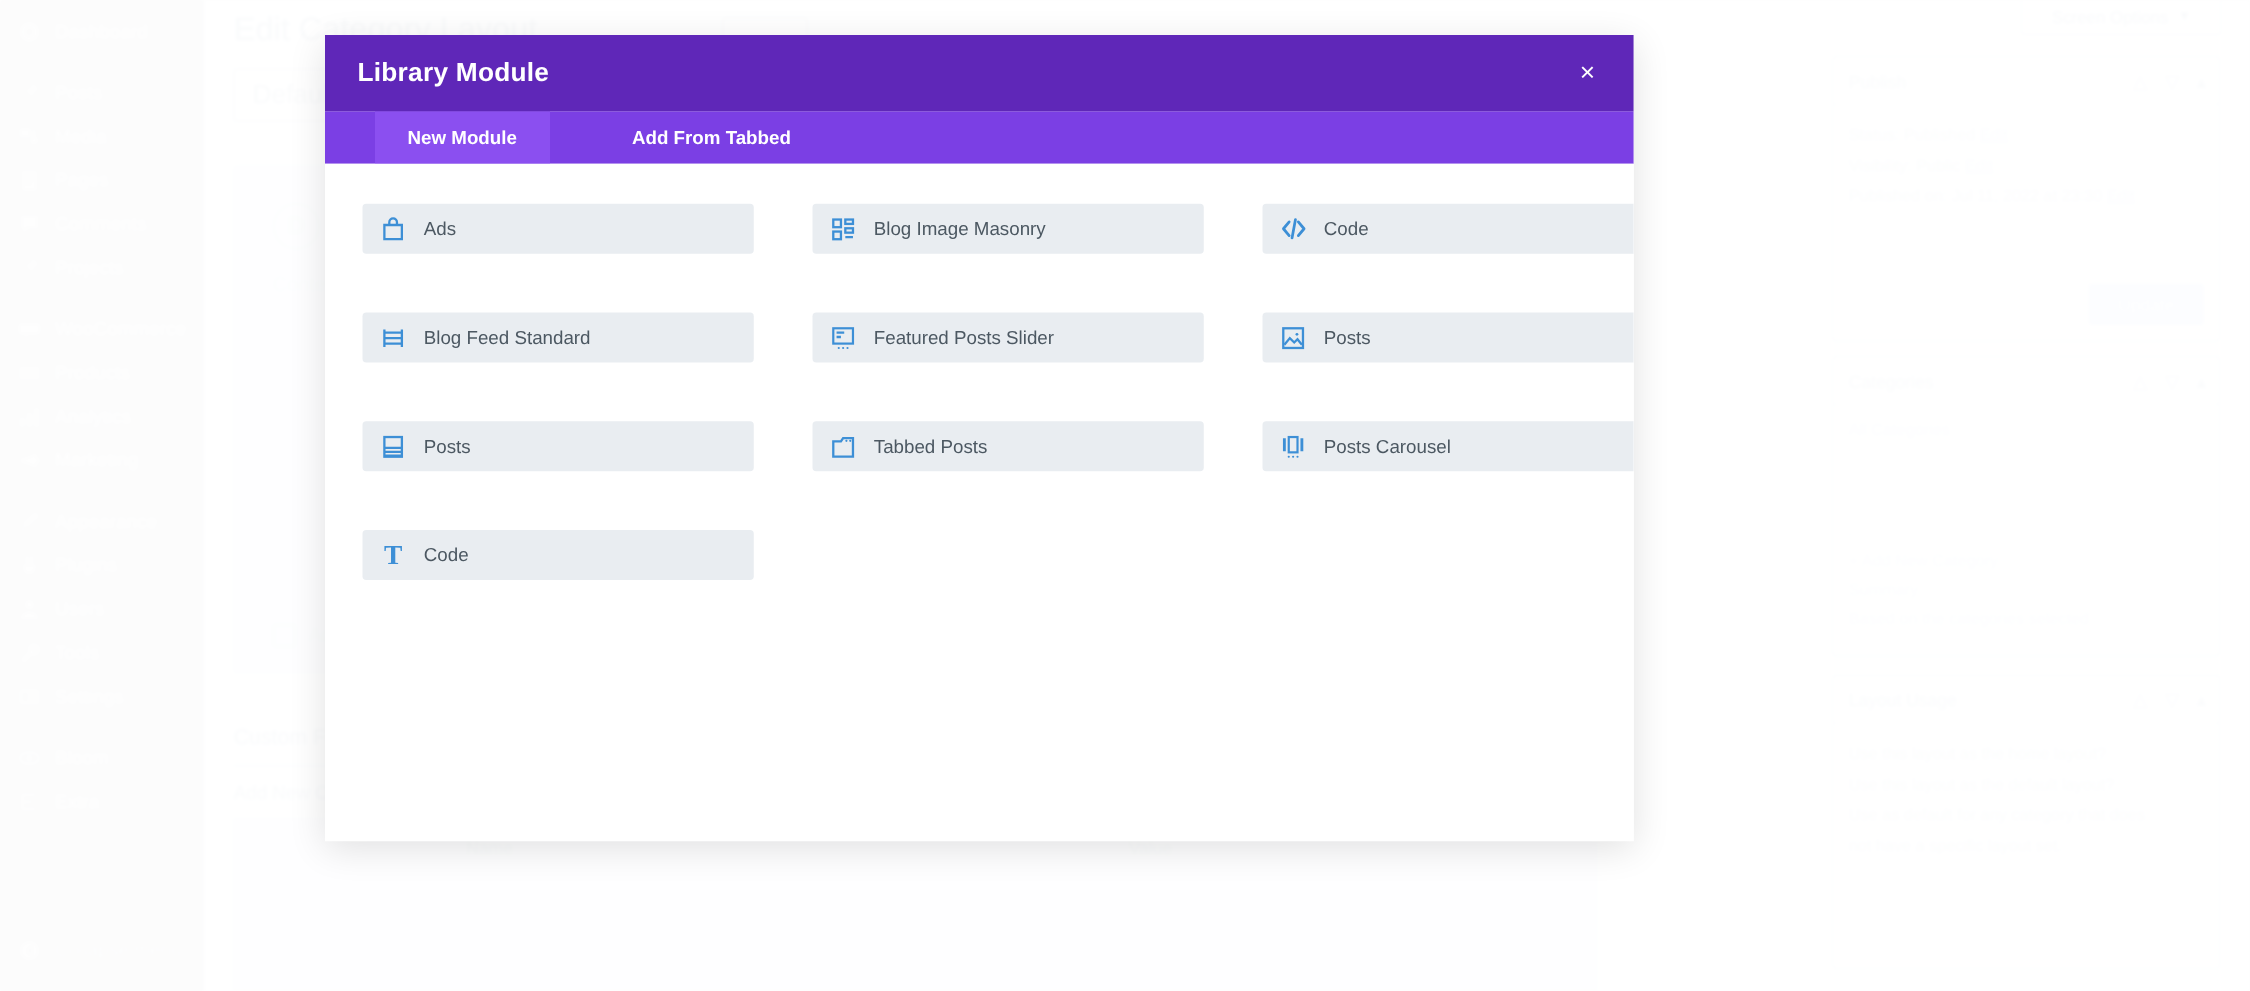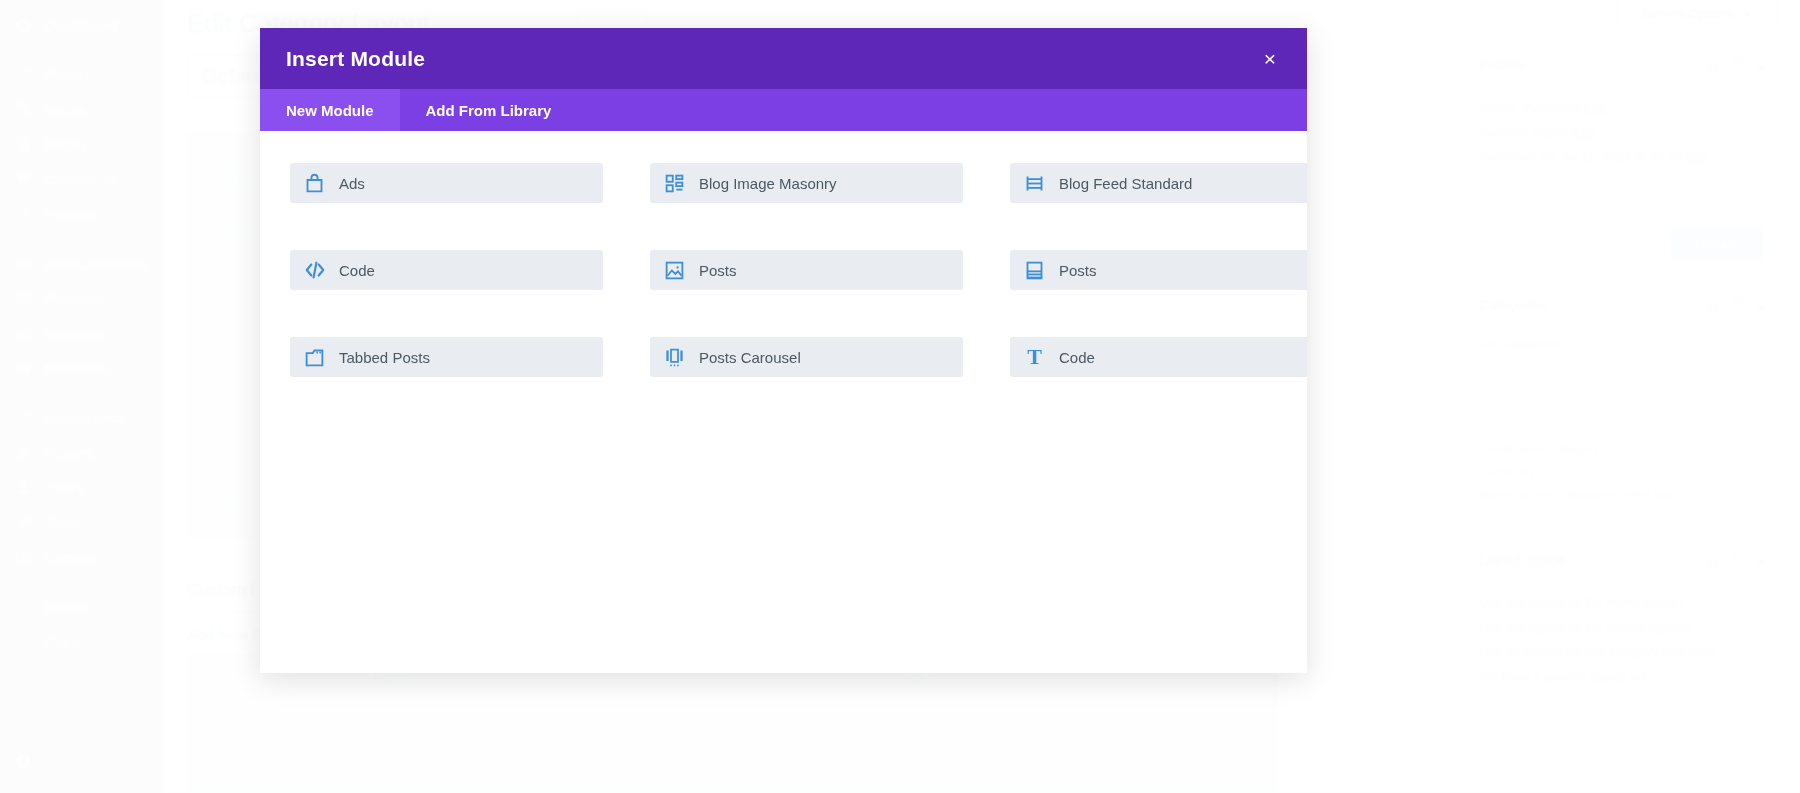--- a/index.html
+++ b/index.html
@@ -207,20 +207,21 @@
     height: 42px;
     background: #7b3fe4;
     display: flex; align-items: stretch;
   }
   .tab {
     display: flex; align-items: center;
     padding: 0 26px;
     color: #ffffff; font-size: 15px; font-weight: 700;
     cursor: pointer;
     white-space: nowrap;
+    margin-left: 40px;
   }
   .tab.active { background: #8b4ff0; }
 
   .modal-body {
     flex: 1;
     padding: 32px 30px 30px 30px;
     background: #ffffff;
     overflow: hidden;
   }
   .module-grid {
@@ -555,27 +556,27 @@
       </div>
 
     </div>
   </div>
 
   <div class="overlay"></div>
 
   <div class="modal">
 
     <div class="modal-head">
-      <span class="modal-title">Insert Module</span>
+      <span class="modal-title">Library Module</span>
       <button class="modal-close">×</button>
     </div>
 
     <div class="modal-tabs">
       <div class="tab active">New Module</div>
-      <div class="tab">Add From Library</div>
+      <div class="tab">Add From Tabbed</div>
     </div>
 
     <div class="modal-body">
       <div class="module-grid">
 
         <div class="module-item">
           <span class="mod-icon">
             <svg width="21" height="21" viewBox="0 0 24 24" fill="none" stroke="currentColor" stroke-width="2.1">
                 <path d="M4 8h16v13H4z"></path>
                 <path d="M8.5 8V5.5a3.5 3.5 0 017 0V8"></path>
@@ -592,42 +593,55 @@
                 <rect x="14" y="3" width="7" height="4"></rect>
                 <rect x="14" y="11" width="7" height="4"></rect>
                 <path d="M14 19h7"></path>
               </svg>
           </span>
           <span class="mod-label">Blog Image Masonry</span>
         </div>
 
         <div class="module-item">
           <span class="mod-icon">
+            <svg width="22" height="22" viewBox="0 0 24 24" fill="none" stroke="currentColor" stroke-width="2.4" stroke-linecap="round" stroke-linejoin="round">
+                <path d="M8 6l-5 6 5 6"></path>
+                <path d="M16 6l5 6-5 6"></path>
+                <path d="M13.5 4l-3 16"></path>
+              </svg>
+          </span>
+          <span class="mod-label">Code</span>
+        </div>
+
+        <div class="module-item">
+          <span class="mod-icon">
             <svg width="21" height="21" viewBox="0 0 24 24" fill="none" stroke="currentColor" stroke-width="2.1">
                 <path d="M4 4v16"></path>
                 <path d="M20 4v16"></path>
                 <path d="M4 7h16"></path>
                 <path d="M4 12h16"></path>
                 <path d="M4 17h16"></path>
               </svg>
           </span>
           <span class="mod-label">Blog Feed Standard</span>
         </div>
 
         <div class="module-item">
           <span class="mod-icon">
-            <svg width="22" height="22" viewBox="0 0 24 24" fill="none" stroke="currentColor" stroke-width="2.4" stroke-linecap="round" stroke-linejoin="round">
-                <path d="M8 6l-5 6 5 6"></path>
-                <path d="M16 6l5 6-5 6"></path>
-                <path d="M13.5 4l-3 16"></path>
-              </svg>
-          </span>
-          <span class="mod-label">Code</span>
-        </div>
-
+            <svg width="21" height="21" viewBox="0 0 24 24" fill="none" stroke="currentColor" stroke-width="2">
+                <rect x="3" y="3" width="18" height="14"></rect>
+                <path d="M6 7h7" stroke-width="2.2"></path>
+                <path d="M6 11h4" stroke-width="2.2"></path>
+                <circle cx="8" cy="21" r="1" fill="currentColor" stroke="none"></circle>
+                <circle cx="12" cy="21" r="1" fill="currentColor" stroke="none"></circle>
+                <circle cx="16" cy="21" r="1" fill="currentColor" stroke="none"></circle>
+              </svg>
+          </span>
+          <span class="mod-label">Featured Posts Slider</span>
+        </div>
 
         <div class="module-item">
           <span class="mod-icon">
             <svg width="21" height="21" viewBox="0 0 24 24" fill="none" stroke="currentColor" stroke-width="2.1">
                 <rect x="3" y="3" width="18" height="18"></rect>
                 <circle cx="15.5" cy="8.5" r="1.3" fill="currentColor" stroke="none"></circle>
                 <path d="M4 18l5-6 4 4 3-3 4 5"></path>
               </svg>
           </span>
           <span class="mod-label">Posts</span>

